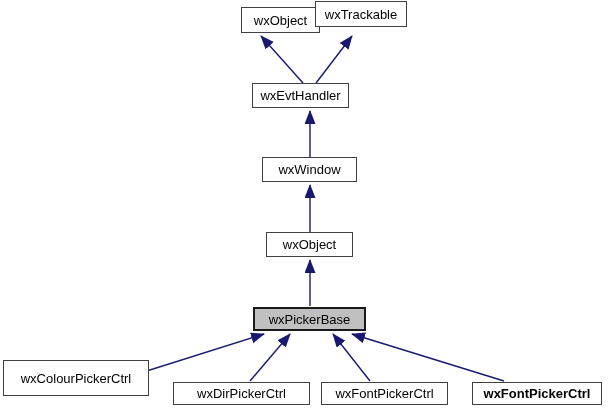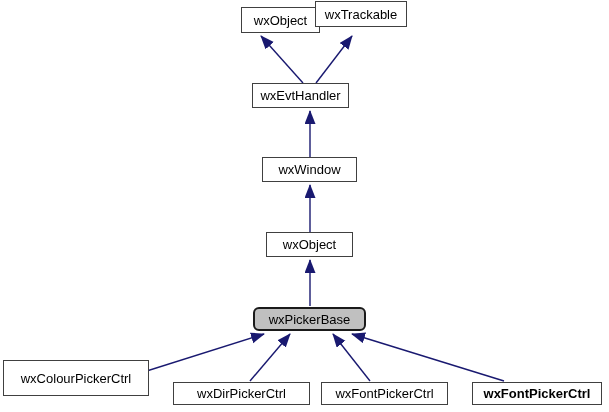--- a/index.html
+++ b/index.html
@@ -79,21 +79,21 @@
       </div>
       <div class="node" style="left: 252px; top: 83px; width: 97px; height: 25px;">
         <span>wxEvtHandler</span>
       </div>
       <div class="node" style="left: 262px; top: 157px; width: 95px; height: 25px; text-align: right;">
         <span>wxWindow</span>
       </div>
       <div class="node" style="left: 266px; top: 232px; width: 87px; height: 25px;">
         <span>wxObject</span>
       </div>
-      <div class="node highlight" style="left: 253px; top: 307px; width: 113px; height: 24px; border-radius: 6px;">
+      <div class="node highlight" style="left: 253px; top: 307px; width: 113px; height: 24px;">
         <span>wxPickerBase</span>
       </div>
       <div class="node" style="left: 3px; top: 360px; width: 146px; height: 36px;">
         <span>wxColourPickerCtrl</span>
       </div>
       <div class="node" style="left: 173px; top: 382px; width: 137px; height: 23px;">
         <span>wxDirPickerCtrl</span>
       </div>
       <div class="node" style="left: 321px; top: 382px; width: 127px; height: 23px;">
         <span>wxFontPickerCtrl</span>

